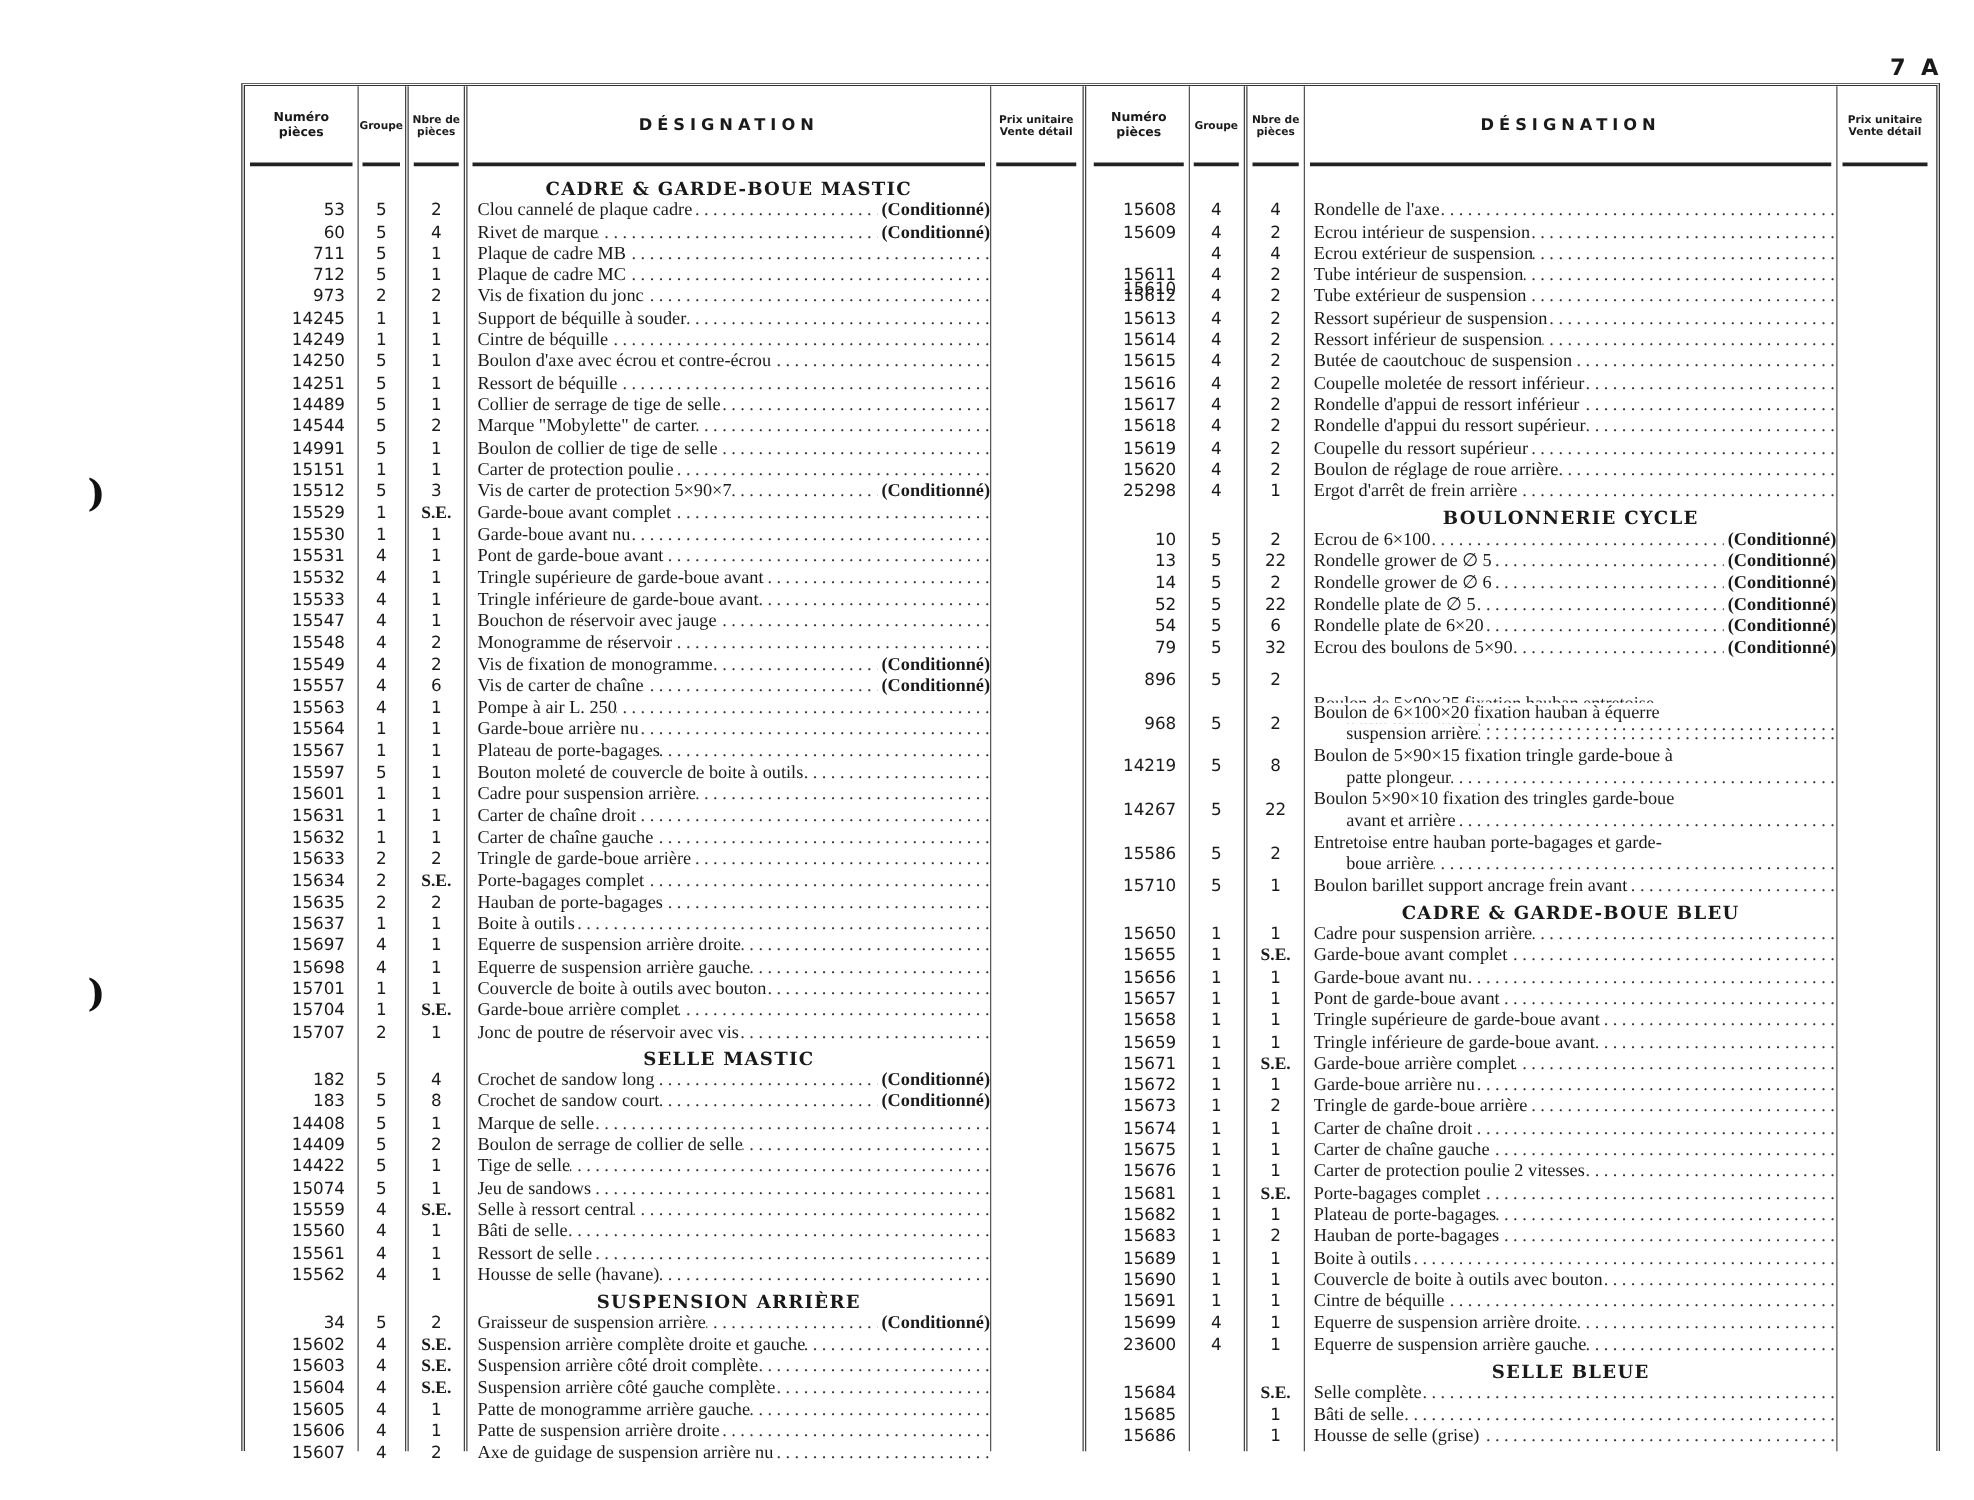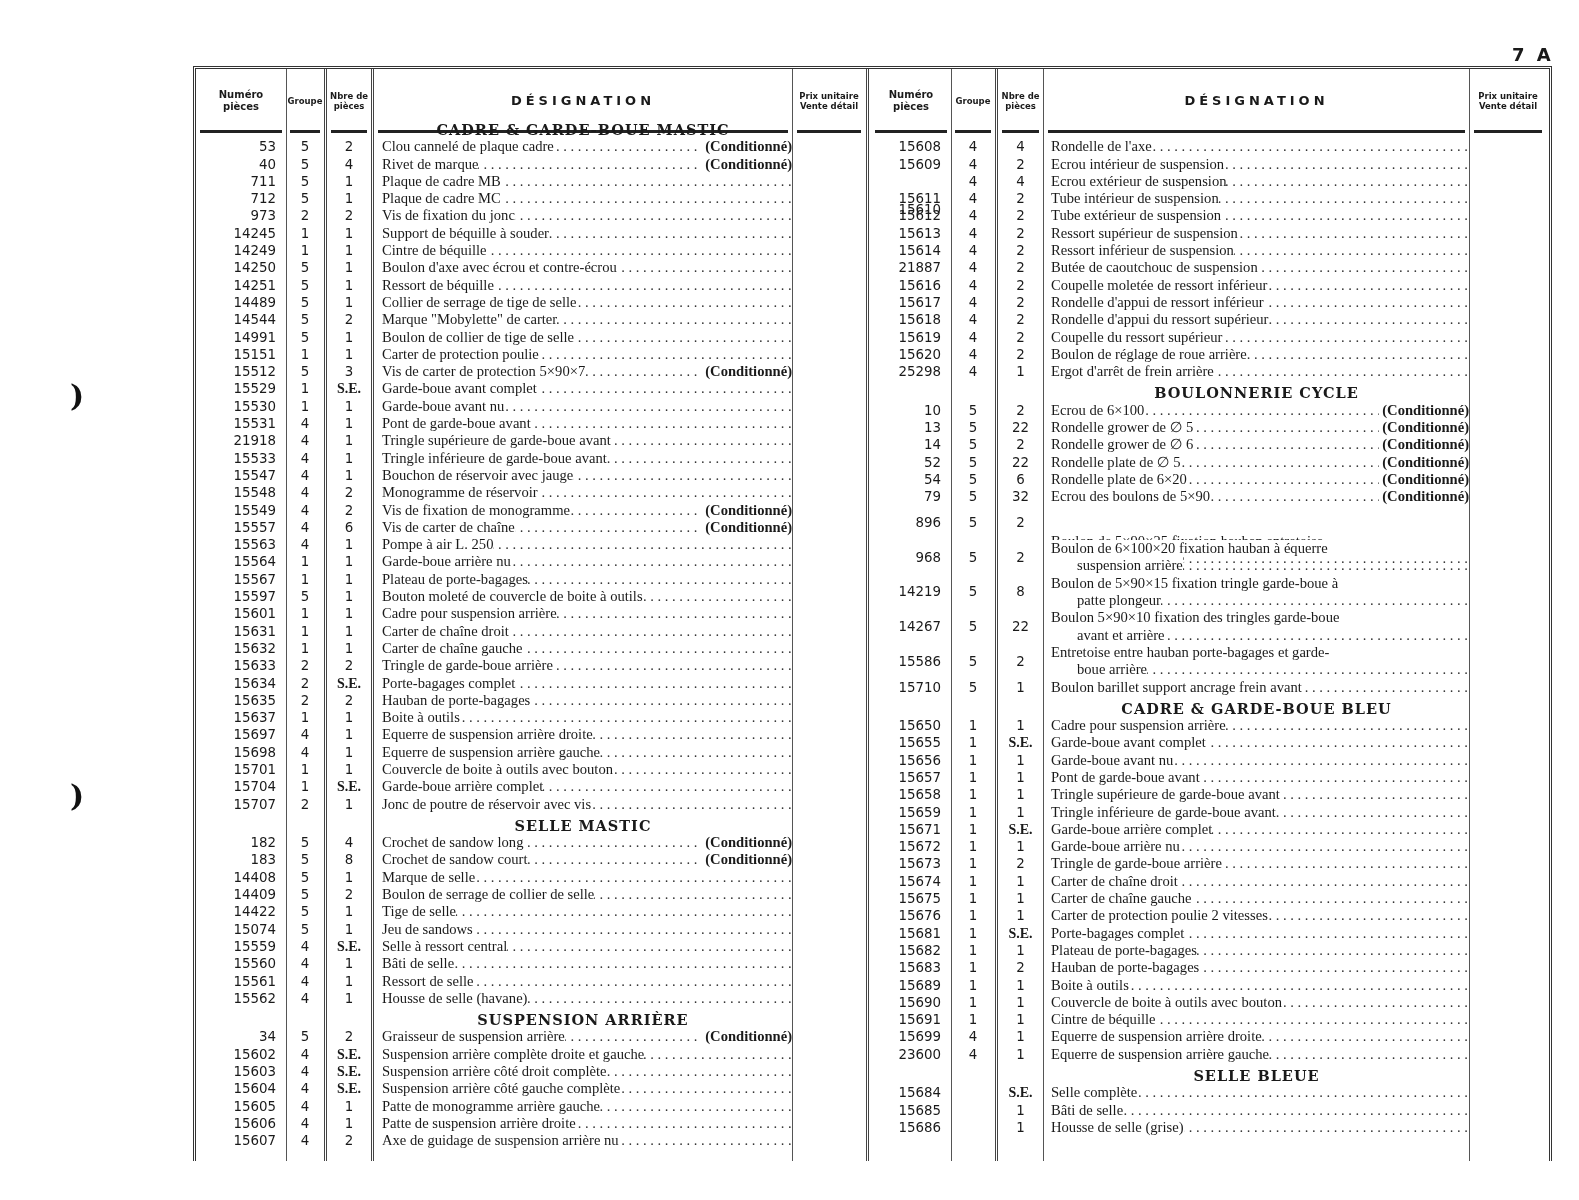--- a/index.html
+++ b/index.html
@@ -10,21 +10,21 @@
   .half{position:absolute;top:0;height:100%;}
   .half.left{left:0;width:670px;}
   .half.right{left:675px;width:678px;}
   .vline{position:absolute;top:0;height:100%;border-left:1px solid #555;}
   .vline.double{border-left:3px double #444;}
   .hdr{position:absolute;top:6px;height:52px;display:flex;align-items:center;justify-content:center;text-align:center;font-family:"DejaVu Sans",sans-serif;font-weight:bold;line-height:12px;}
   .hdr .rule{position:absolute;bottom:-6px;left:4px;right:4px;border-bottom:3px solid #222;}
   .hdr.small{font-size:10px;}
   .hdr.tiny{font-size:8.5px;line-height:10px;}
   .hdr.big{font-size:13px;letter-spacing:4px;}
-  .rows{position:absolute;top:52px;left:0;right:0;font-family:"Liberation Serif","DejaVu Serif",serif;font-size:14.6px;}
+  .rows{position:absolute;top:74px;left:0;right:0;font-family:"Liberation Serif","DejaVu Serif",serif;font-size:14.6px;}
   .row{position:relative;height:17.3px;line-height:17.3px;white-space:nowrap;}
   .row.tall{height:34.6px;}
   .row .num{position:absolute;text-align:right;font-family:"DejaVu Sans",sans-serif;font-size:13.4px;}
   .row .grp{position:absolute;text-align:center;font-family:"DejaVu Sans",sans-serif;font-size:13.4px;}
   .row .qty{position:absolute;text-align:center;font-family:"DejaVu Sans",sans-serif;font-size:13.4px;}
   .row .qty.se{font-family:"Liberation Serif",serif;font-weight:bold;font-size:14px;}
   .row .des{position:absolute;overflow:hidden;}
   .row .des .dots{position:absolute;left:0;right:0;top:0;overflow:hidden;letter-spacing:3.6px;color:#333;z-index:0;}
   .row .des .line{position:relative;display:block;height:17.3px;}
   .row .des .line .inner{position:relative;z-index:1;display:inline-block;background:#fff;}
@@ -71,21 +71,21 @@
         <div class="section" style="margin-left: 178px; width: 418px;">CADRE &amp; GARDE-BOUE MASTIC</div>
         <div class="row">
           <span class="num" style="top: 0px; left: 0px; width: 80px;">53</span>
           <span class="grp" style="top: 0px; left: 90px; width: 38px;">5</span>
           <span class="qty" style="top: 0px; left: 131px; width: 44px;">2</span>
           <span class="des" style="top: 0px; left: 186px; width: 410px;">
             <span class="line"><span class="dots">........................................................................................................................................................................................................</span><span class="inner">Clou cannelé de plaque cadre</span><span class="cond">(Conditionné)</span></span>
           </span>
         </div>
         <div class="row">
-          <span class="num" style="top: 0px; left: 0px; width: 80px;">40</span>
+          <span class="num" style="top: 0px; left: 0px; width: 80px;">60</span>
           <span class="grp" style="top: 0px; left: 90px; width: 38px;">5</span>
           <span class="qty" style="top: 0px; left: 131px; width: 44px;">4</span>
           <span class="des" style="top: 0px; left: 186px; width: 410px;">
             <span class="line"><span class="dots">........................................................................................................................................................................................................</span><span class="inner">Rivet de marque</span><span class="cond">(Conditionné)</span></span>
           </span>
         </div>
         <div class="row">
           <span class="num" style="top: 0px; left: 0px; width: 80px; text-align: right;">711</span>
           <span class="grp" style="top: 0px; left: 90px; width: 38px;">5</span>
           <span class="qty" style="top: 0px; left: 131px; width: 44px;">1</span>
@@ -199,21 +199,21 @@
         </div>
         <div class="row">
           <span class="num" style="top: 0px; left: 0px; width: 80px;">15531</span>
           <span class="grp" style="top: 0px; left: 90px; width: 38px;">4</span>
           <span class="qty" style="top: 0px; left: 131px; width: 44px;">1</span>
           <span class="des" style="top: 0px; left: 186px; width: 410px;">
             <span class="line"><span class="dots">........................................................................................................................................................................................................</span><span class="inner">Pont de garde-boue avant</span></span>
           </span>
         </div>
         <div class="row">
-          <span class="num" style="top: 0px; left: 0px; width: 80px;">21918</span>
+          <span class="num" style="top: 0px; left: 0px; width: 80px;">15532</span>
           <span class="grp" style="top: 0px; left: 90px; width: 38px;">4</span>
           <span class="qty" style="top: 0px; left: 131px; width: 44px;">1</span>
           <span class="des" style="top: 0px; left: 186px; width: 410px;">
             <span class="line"><span class="dots">........................................................................................................................................................................................................</span><span class="inner">Tringle supérieure de garde-boue avant</span></span>
           </span>
         </div>
         <div class="row">
           <span class="num" style="top: 0px; left: 0px; width: 80px;">15533</span>
           <span class="grp" style="top: 0px; left: 90px; width: 38px;">4</span>
           <span class="qty" style="top: 0px; left: 131px; width: 44px;">1</span>
@@ -600,21 +600,21 @@
         </div>
         <div class="row">
           <span class="num" style="top: 0px; left: 0px; width: 70px;">15614</span>
           <span class="grp" style="top: 0px; left: 80px; width: 44px;">4</span>
           <span class="qty" style="top: 0px; left: 127px; width: 45px;">2</span>
           <span class="des" style="top: 0px; left: 180px; width: 418px;">
             <span class="line"><span class="dots">........................................................................................................................................................................................................</span><span class="inner">Ressort inférieur de suspension</span></span>
           </span>
         </div>
         <div class="row">
-          <span class="num" style="top: 0px; left: 0px; width: 70px;">21887</span>
+          <span class="num" style="top: 0px; left: 0px; width: 70px;">15615</span>
           <span class="grp" style="top: 0px; left: 80px; width: 44px;">4</span>
           <span class="qty" style="top: 0px; left: 127px; width: 45px;">2</span>
           <span class="des" style="top: 0px; left: 180px; width: 418px;">
             <span class="line"><span class="dots">........................................................................................................................................................................................................</span><span class="inner">Butée de caoutchouc de suspension</span></span>
           </span>
         </div>
         <div class="row">
           <span class="num" style="top: 0px; left: 0px; width: 70px;">15616</span>
           <span class="grp" style="top: 0px; left: 80px; width: 44px;">4</span>
           <span class="qty" style="top: 0px; left: 127px; width: 45px;">2</span>

